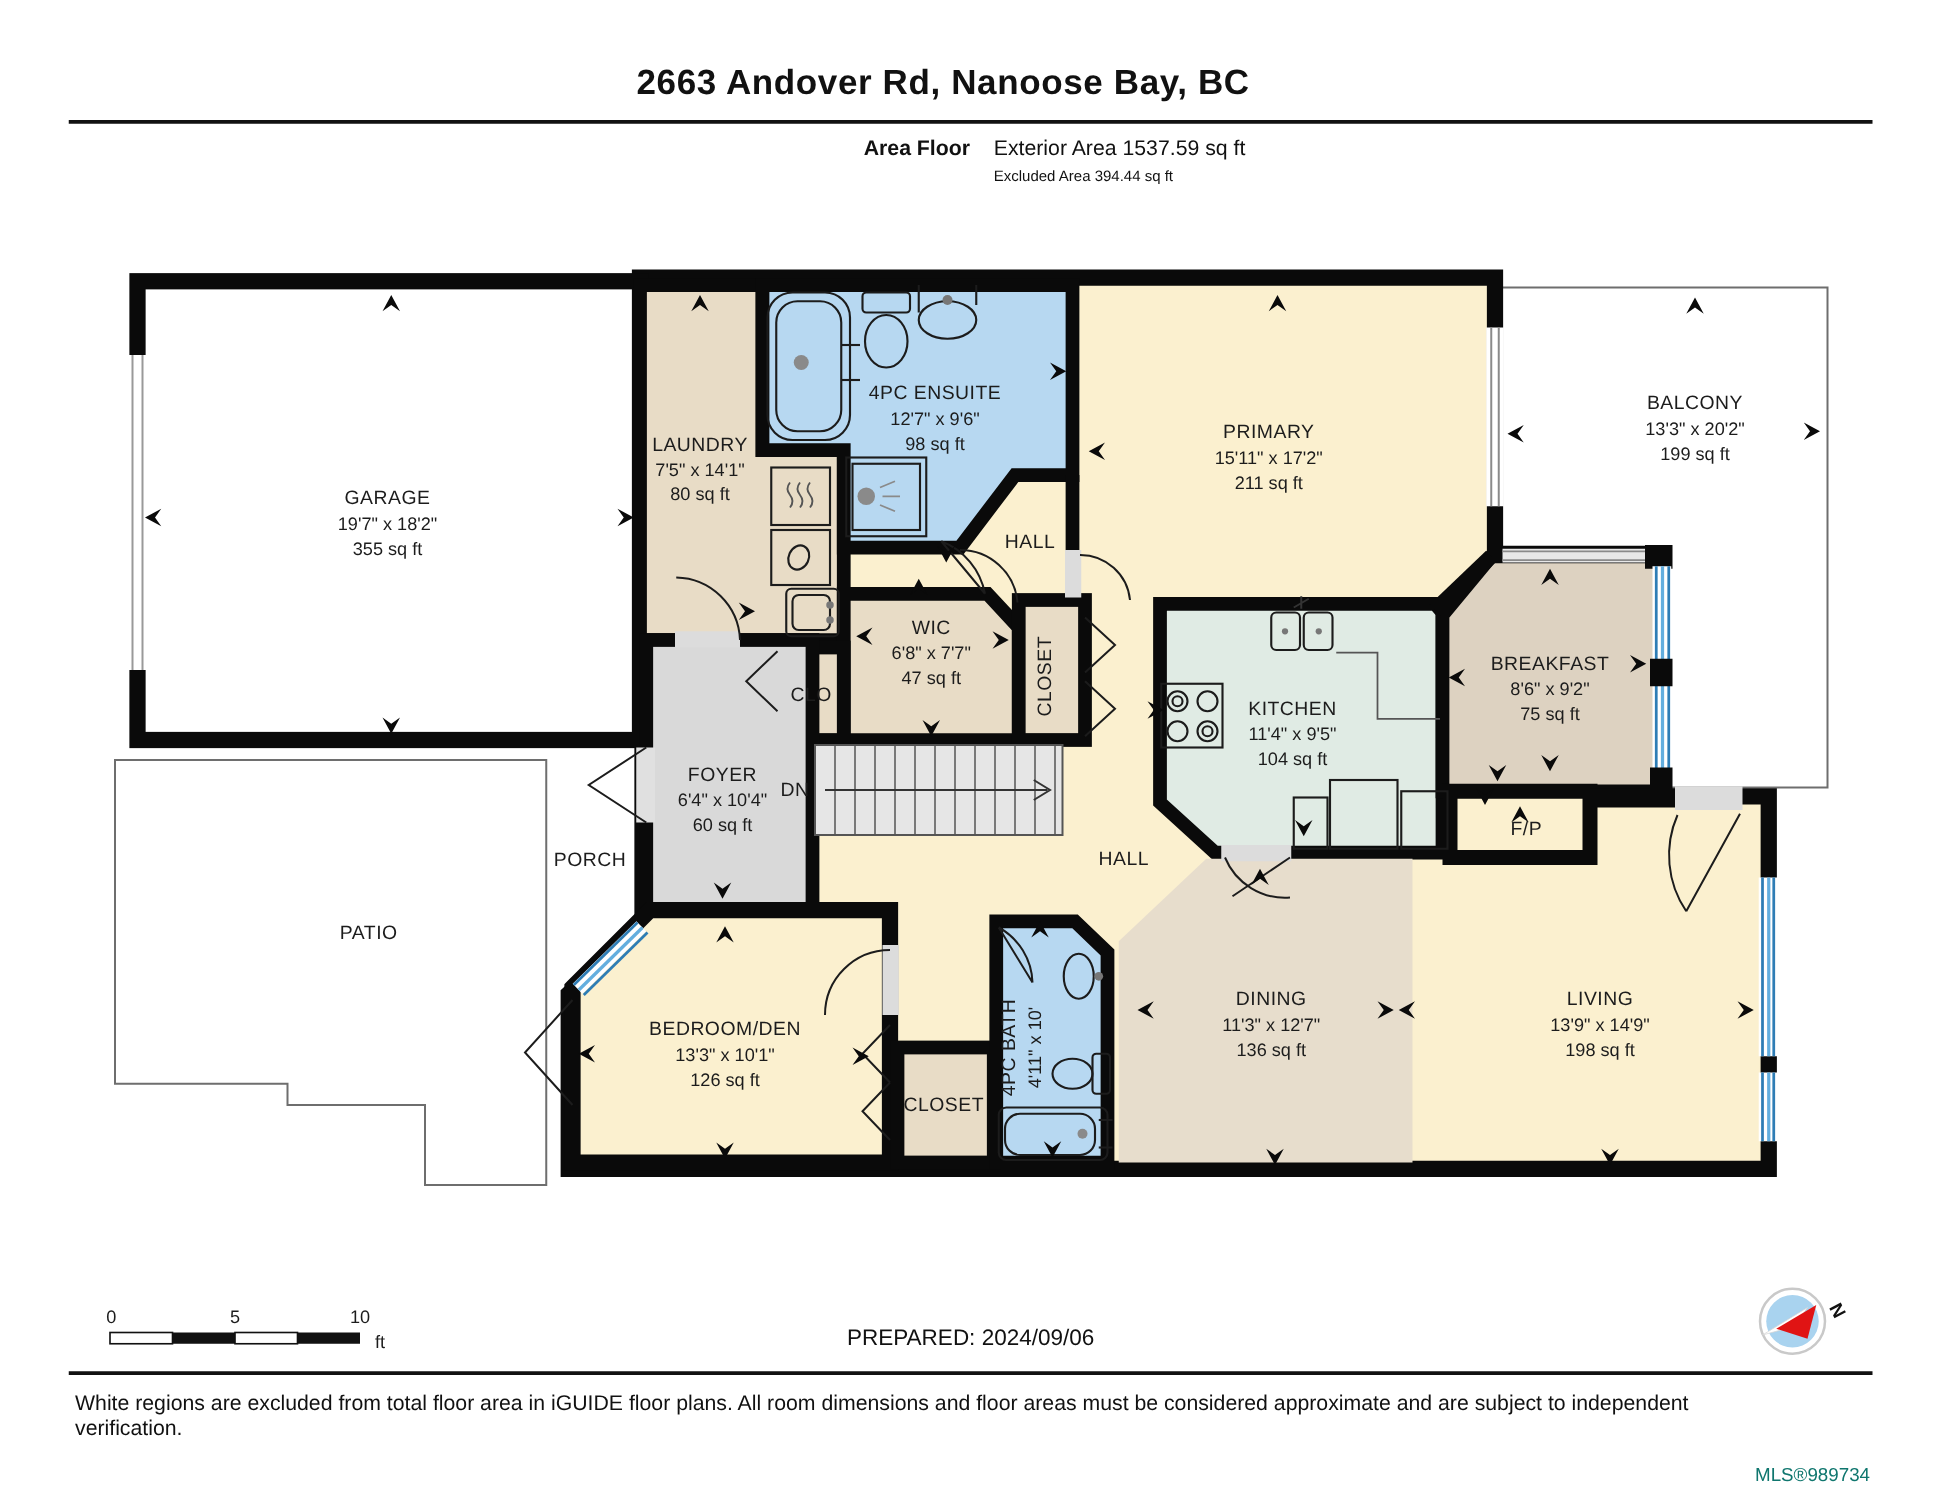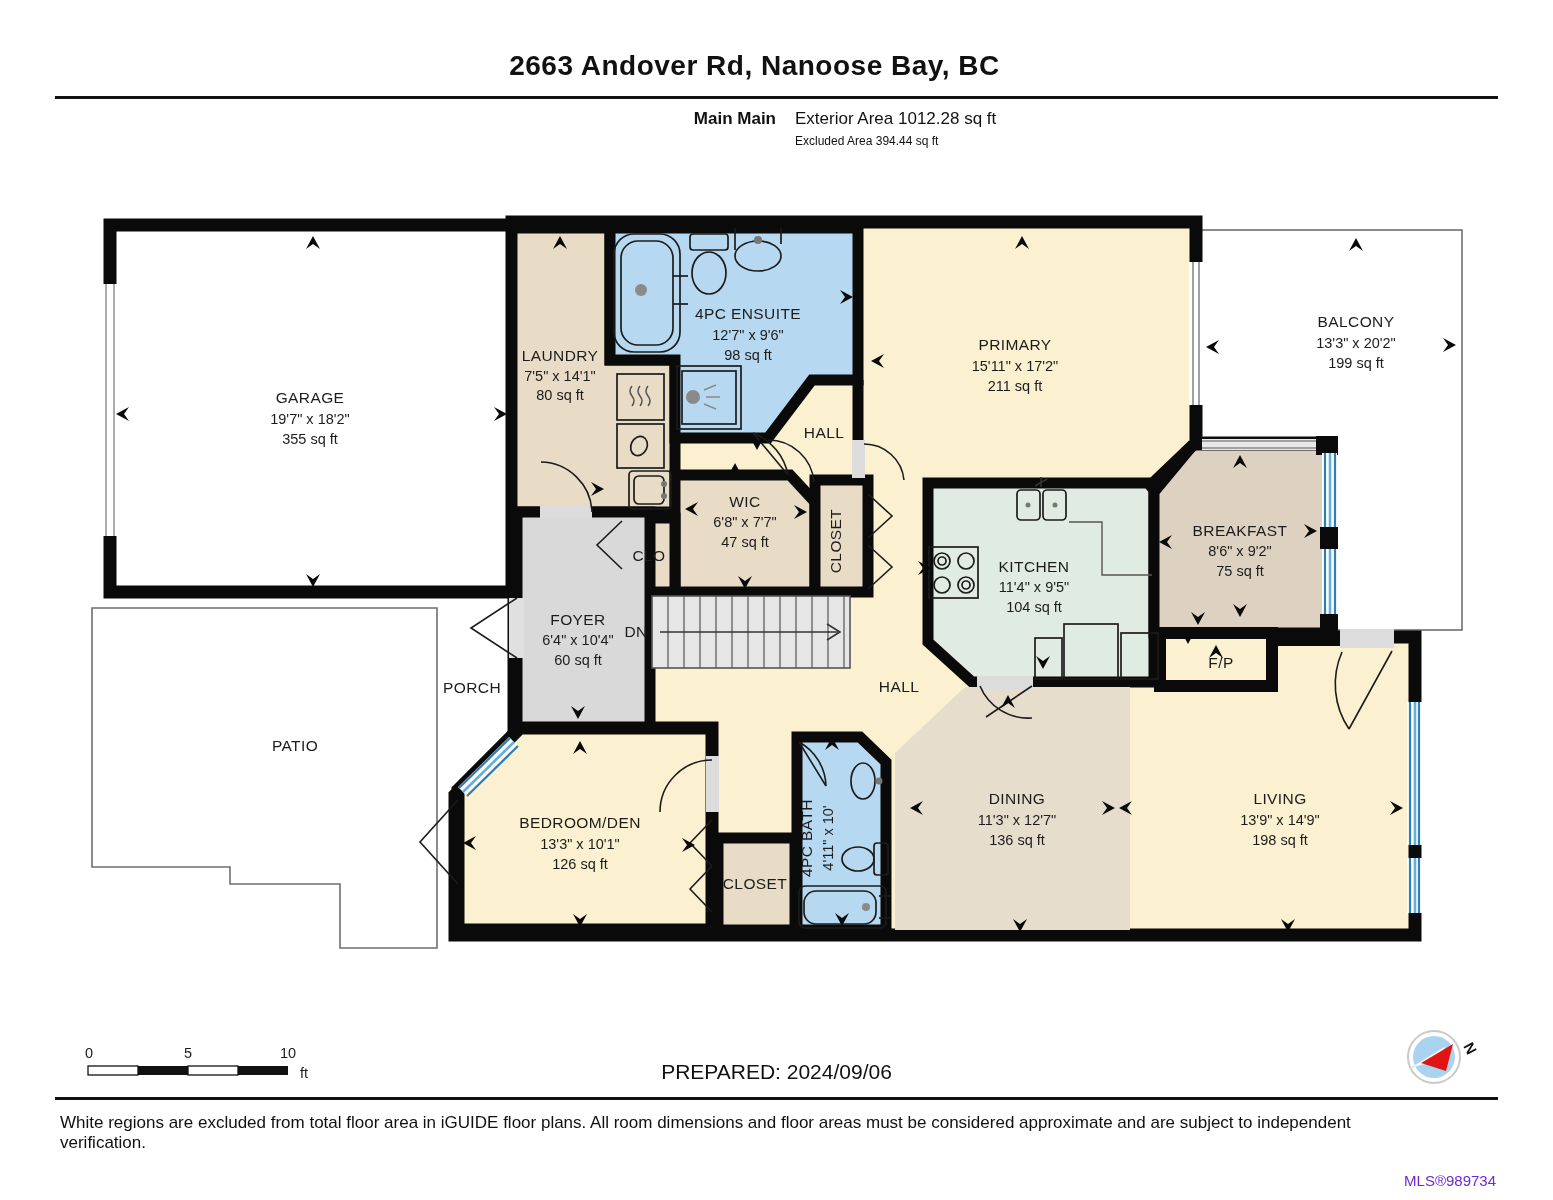--- a/index.html
+++ b/index.html
@@ -6,37 +6,37 @@
   body{width:1553px;height:1200px;position:relative;overflow:hidden;
        font-family:"Liberation Sans",sans-serif;color:#111;}
   .abs{position:absolute;}
   #title{top:50px;left:0;width:1509px;text-align:center;font-size:28px;font-weight:bold;letter-spacing:.5px;}
   .rule{left:55px;width:1443px;height:3px;background:#111;}
   #rule-top{top:96px;}
   #rule-bottom{top:1097px;}
   #floor-label{top:109px;right:777px;font-size:17px;font-weight:bold;}
   #ext-area{top:109px;left:795px;font-size:17px;}
   #exc-area{top:134px;left:795px;font-size:12px;}
-  #prepared{top:1060px;left:0;width:1553px;text-align:center;font-size:21px;}
+  #prepared{top:1060px;left:0;width:1553px;text-align:center;font-size:18px;}
   #disclaimer{top:1113px;left:60px;width:1300px;font-size:17px;}
-  #mls{top:1172px;right:57px;font-size:15px;color:#6d28d9;}
+  #mls{top:1172px;right:57px;font-size:15px;color:#0f766e;}
   svg{position:absolute;top:0;left:0;}
   .rlabel{font-family:"Liberation Sans",sans-serif;fill:#1c1c1c;text-anchor:middle;font-size:14.5px;}
   .rname{font-size:15.5px;letter-spacing:.4px;}
   .thin{fill:#fff;stroke:#6e6e6e;stroke-width:1.6;}
   .arc{fill:none;stroke:#1c1c1c;stroke-width:1.6;}
   .fix{fill:none;stroke:#1c1c1c;stroke-width:1.7;}
 </style>
 </head>
 <body>
 
 <div class="abs" id="title">2663 Andover Rd, Nanoose Bay, BC</div>
 <div class="abs rule" id="rule-top"></div>
-<div class="abs" id="floor-label">Main Main</div>
-<div class="abs" id="ext-area">Exterior Area 1012.28 sq ft</div>
+<div class="abs" id="floor-label">Area Floor</div>
+<div class="abs" id="ext-area">Exterior Area 1537.59 sq ft</div>
 <div class="abs" id="exc-area">Excluded Area 394.44 sq ft</div>
 
 <svg width="1553" height="1200" viewBox="0 0 1553 1200">
 
   <path d="M92,608 H437 V948 H340 V884 H230 V867 H92 Z" class="thin"></path>
   <rect x="1198" y="230" width="264" height="400" class="thin"></rect>
 
   <path d="M512,222 H1196 V443 H1330 V637 H1415 V935 H455 V795 L514,740 V512 H512 Z" fill="#fbf0cf" stroke="#0a0a0a" stroke-width="13"></path>
 
   <rect x="110" y="225" width="402" height="367" fill="#ffffff" stroke="#0a0a0a" stroke-width="13"></rect>

